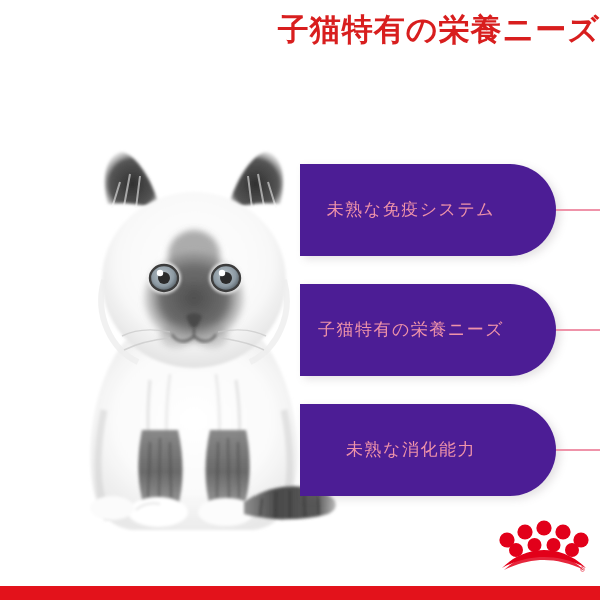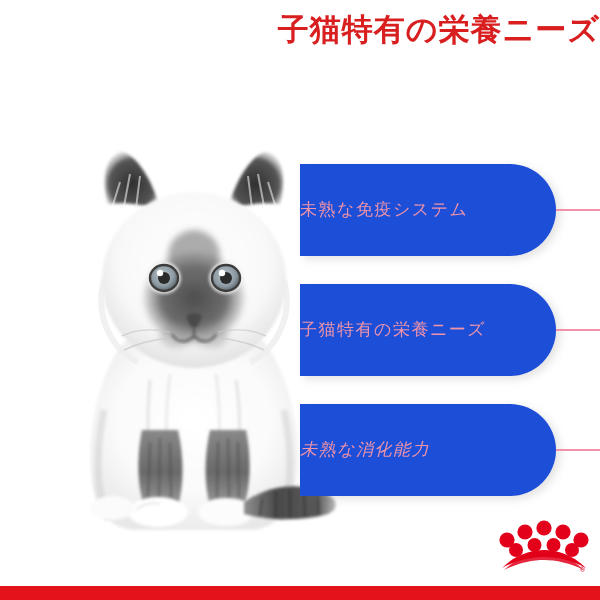--- a/index.html
+++ b/index.html
@@ -50,32 +50,32 @@
     width: 100%;
     height: 100%;
   }
 
   
   .feature-card {
     position: absolute;
     height: 92px;
     left: 300px;
     width: 256px;
-    background: #1d4ed8;
+    background: #4c1d95;
     border-radius: 0 46px 46px 0;
     box-shadow: 4px 3px 9px rgba(120, 110, 115, 0.20);
     display: flex;
     align-items: center;
-    justify-content: flex-start;
+    justify-content: center;
     box-sizing: border-box;
     padding-right: 34px;
   }
   .feature-card.c1 { top: 164px; }
   .feature-card.c2 { top: 284px; }
-  .feature-card.c3 { top: 404px; font-style: italic; }
+  .feature-card.c3 { top: 404px; }
 
   .feature-label {
     font-size: 17px;
     color: #ef93a9;
     letter-spacing: 1.5px;
     white-space: nowrap;
     line-height: 24px;
   }
 
   

